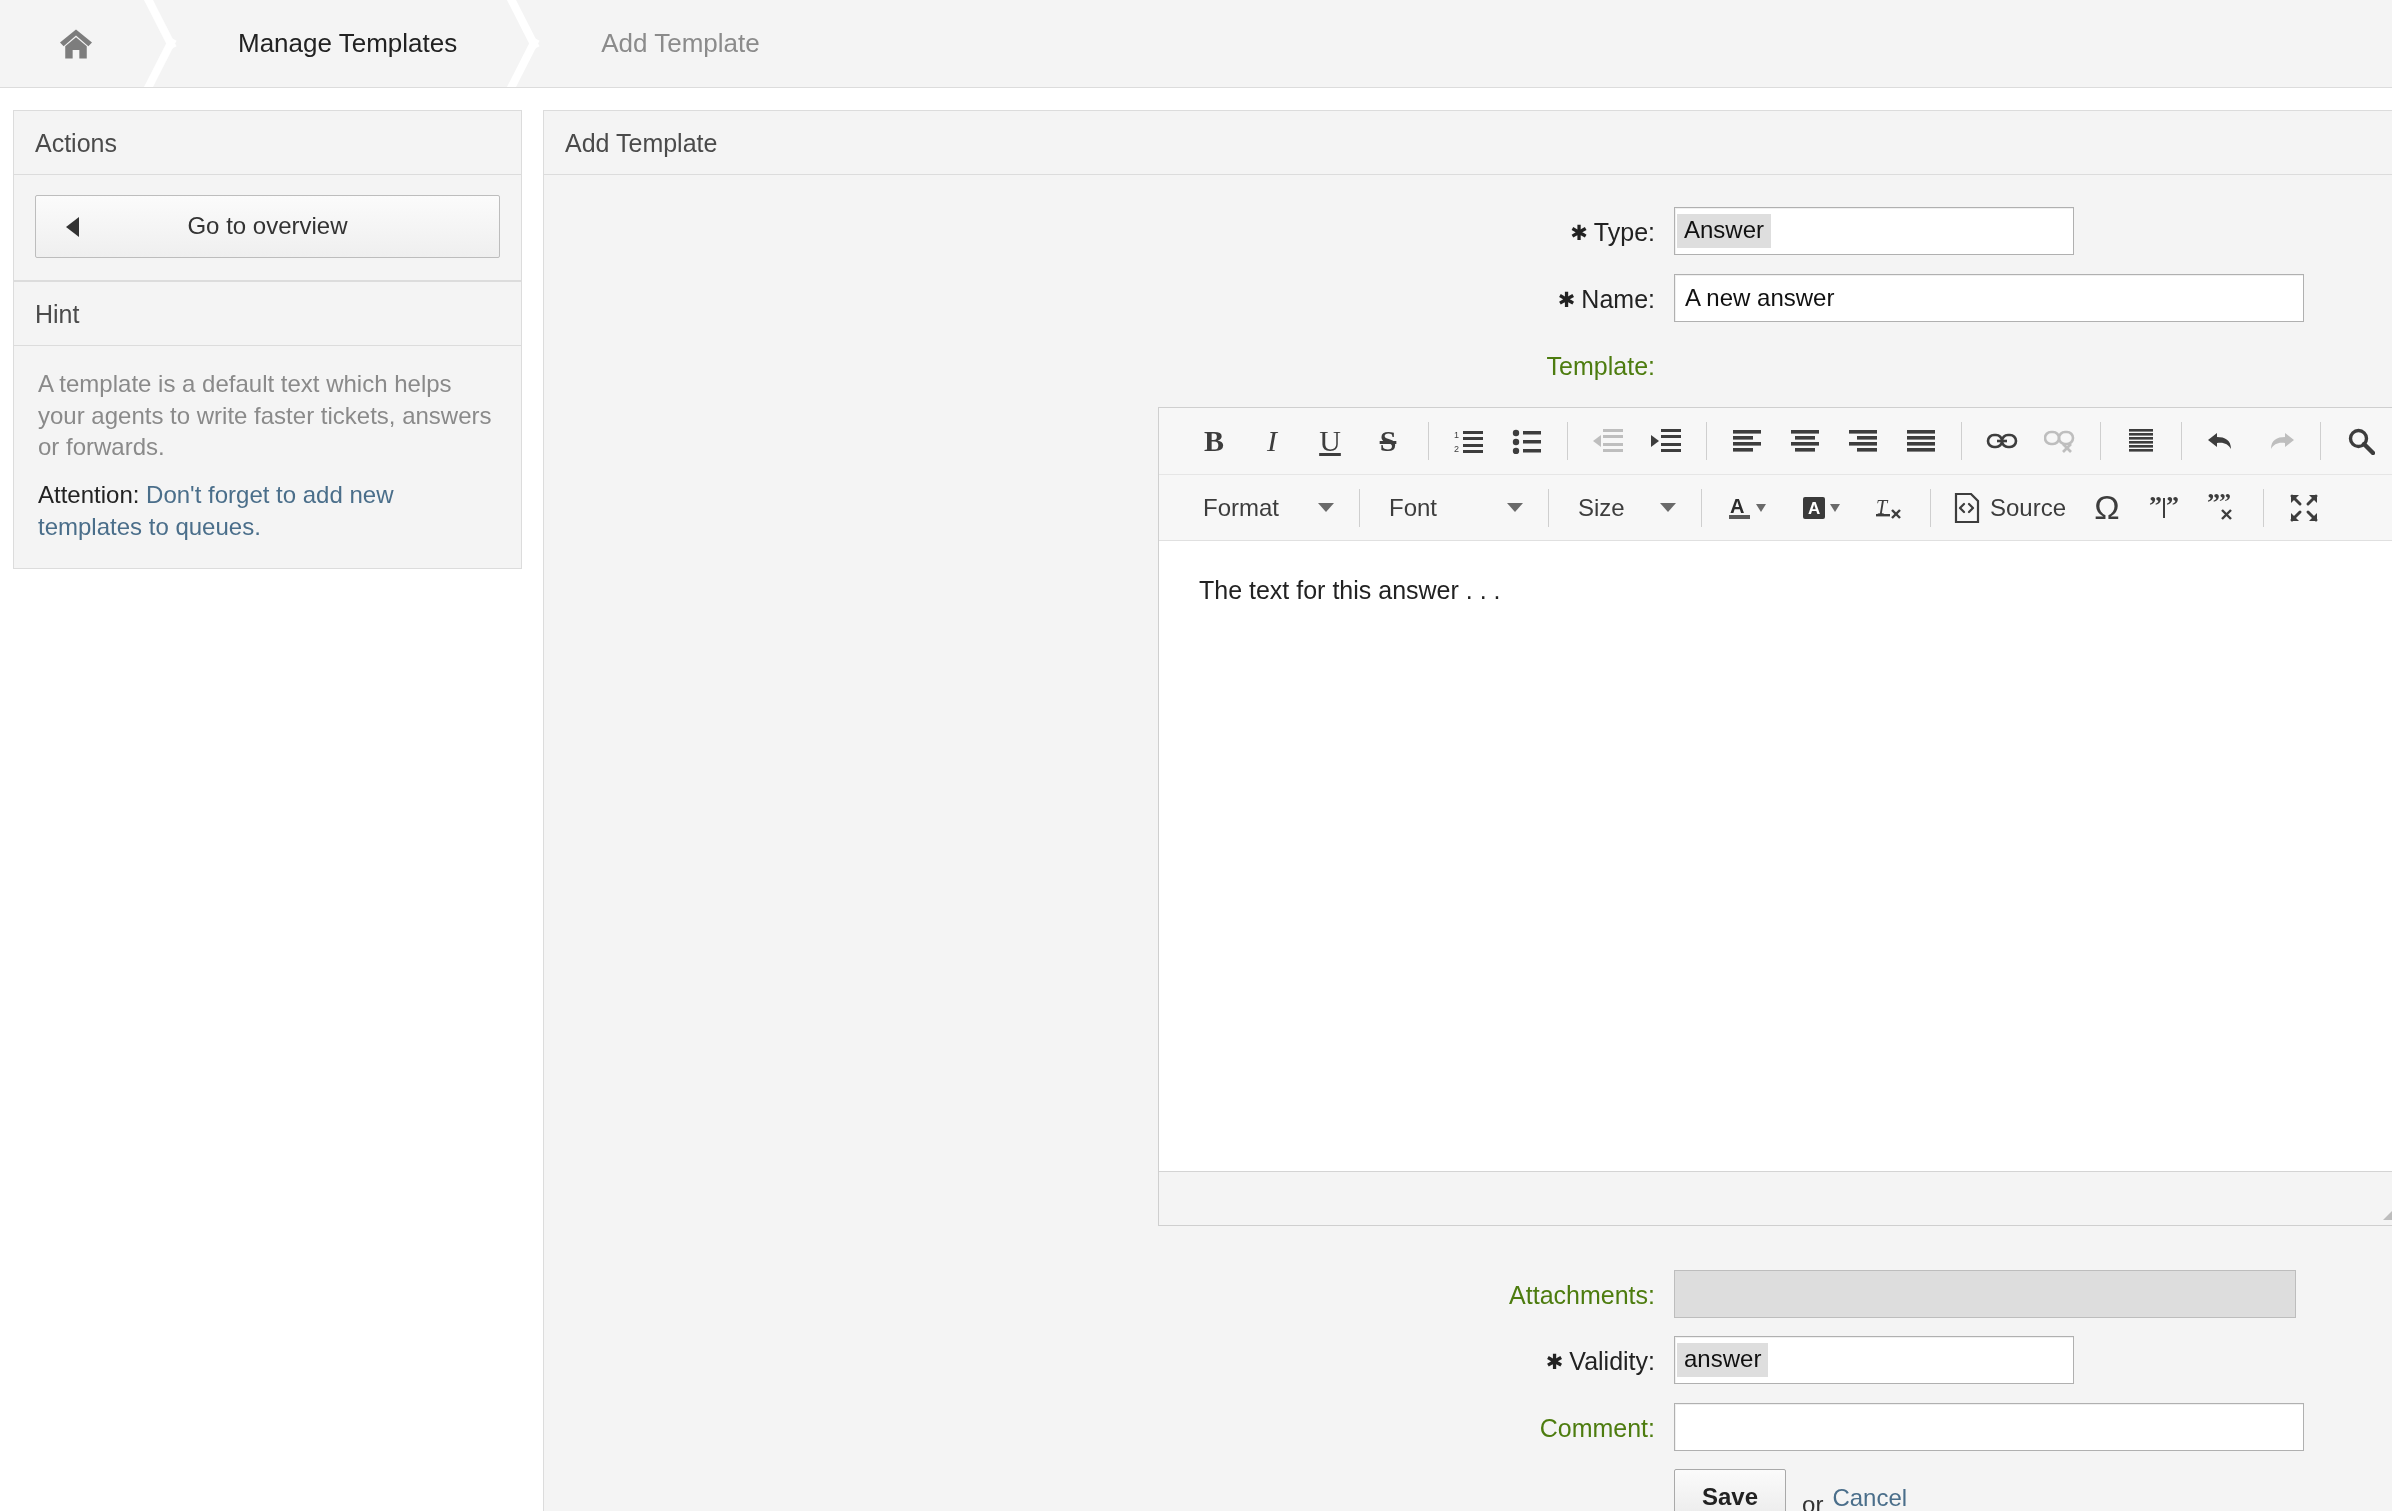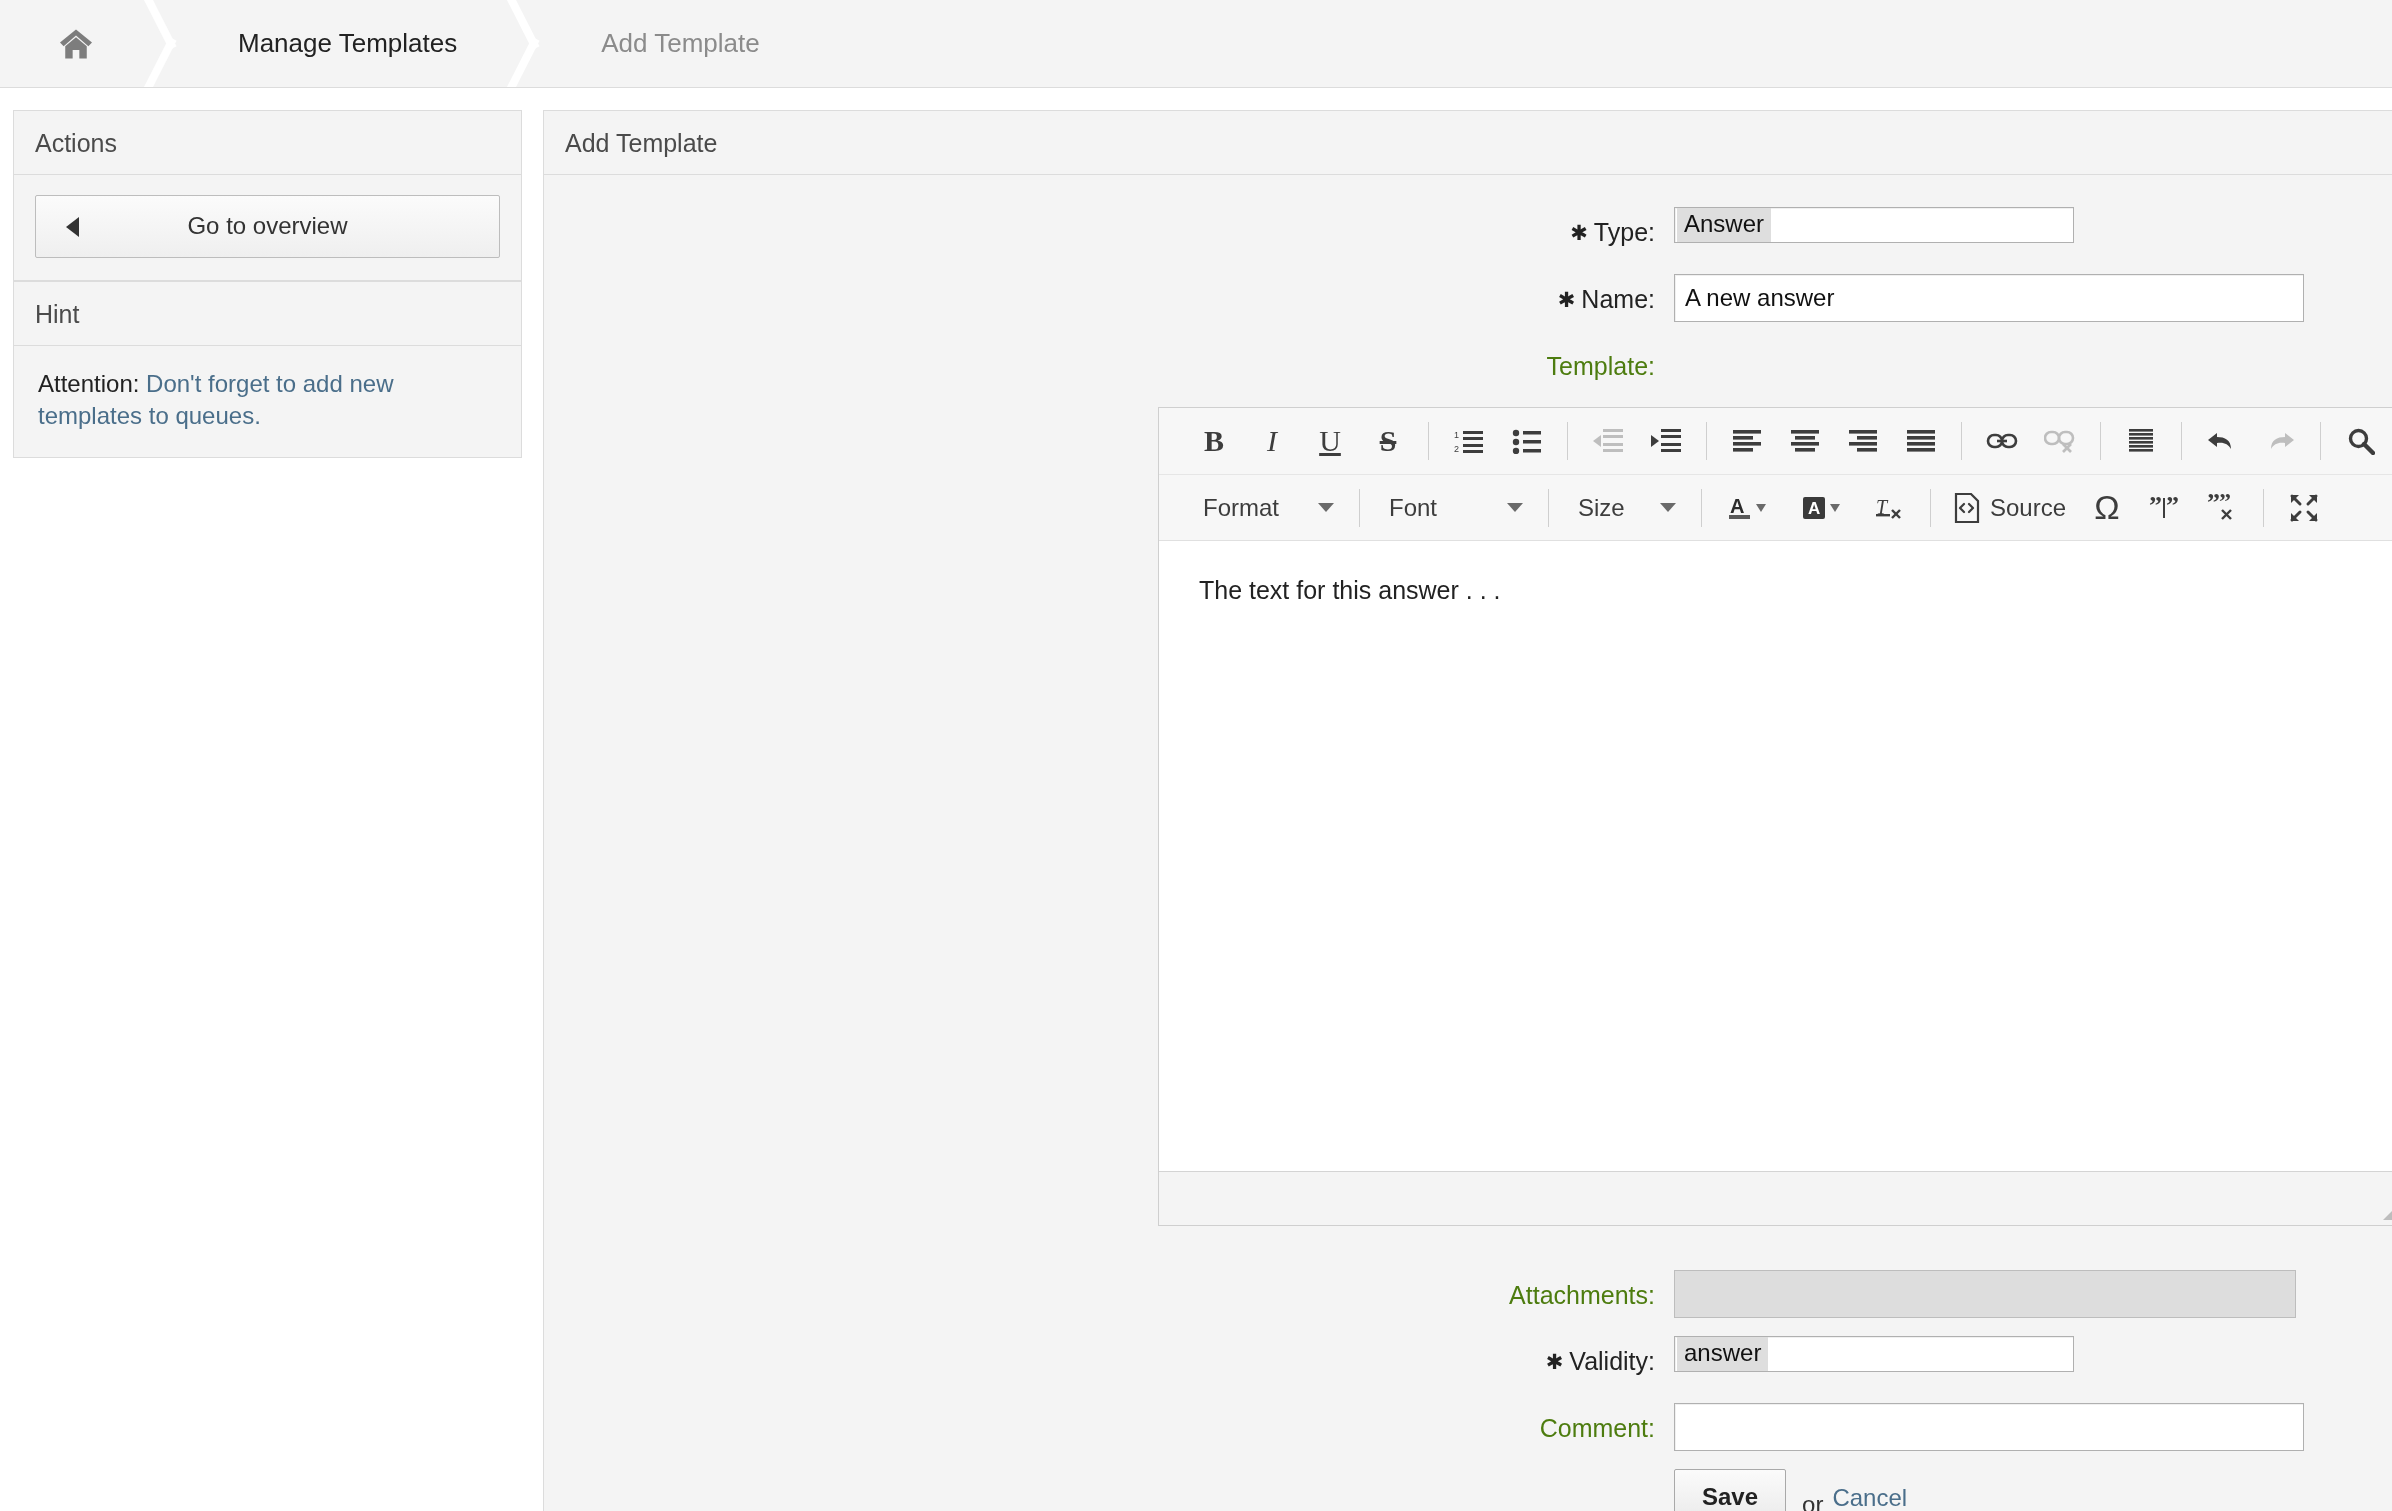--- a/index.html
+++ b/index.html
@@ -158,21 +158,21 @@
   .star {
     color: #222222;
     font-size: 21px;
     margin-right: 6px;
     vertical-align: 1px;
   }
   .fctl { flex: 1 1 auto; }
 
   .sel-box {
     width: 400px;
-    height: 36px;
+    height: 48px;
     background: #ffffff;
     border: 1px solid #b0b0b0;
     box-shadow: inset 1px 1px 0 #f0f0f0;
     display: flex;
     align-items: center;
     padding: 0 2px;
     font-size: 24px;
     color: #111111;
   }
   .sel-box .selected-opt {
@@ -353,20 +353,21 @@
         <button class="overview-btn">
           <span class="caret"></span>
           <span>Go to overview</span>
         </button>
       </div>
     </div>
 
     <div class="widget">
       <div class="widget-header">Hint</div>
       <div class="hint-body">
+        <p class="hint-text">A template is a default text which helps your agents to write faster tickets, answers or forwards.</p>
         <p class="hint-attn">
           <span>Attention:</span>
           <a>Don't forget to add new templates to queues.</a>
         </p>
       </div>
     </div>
 
   </div>
 
   <div id="main">

